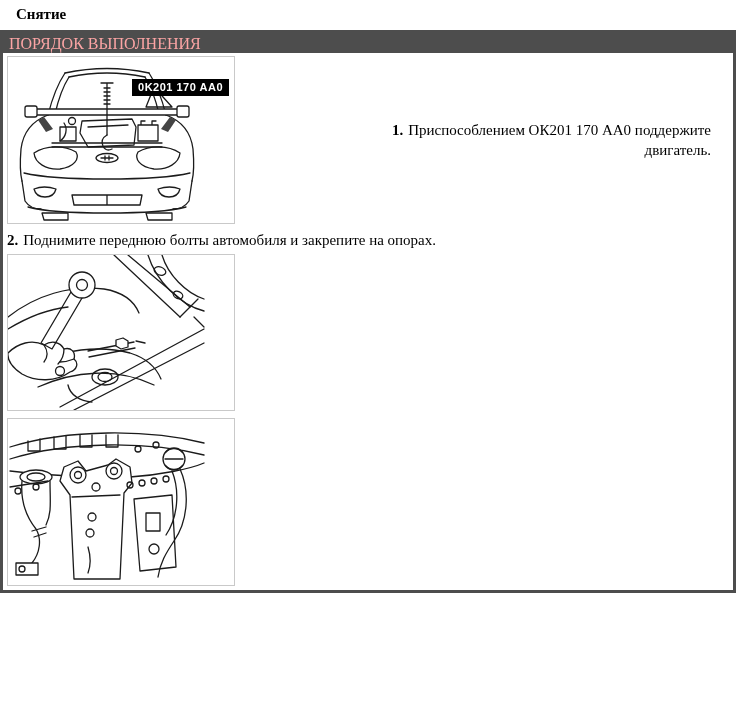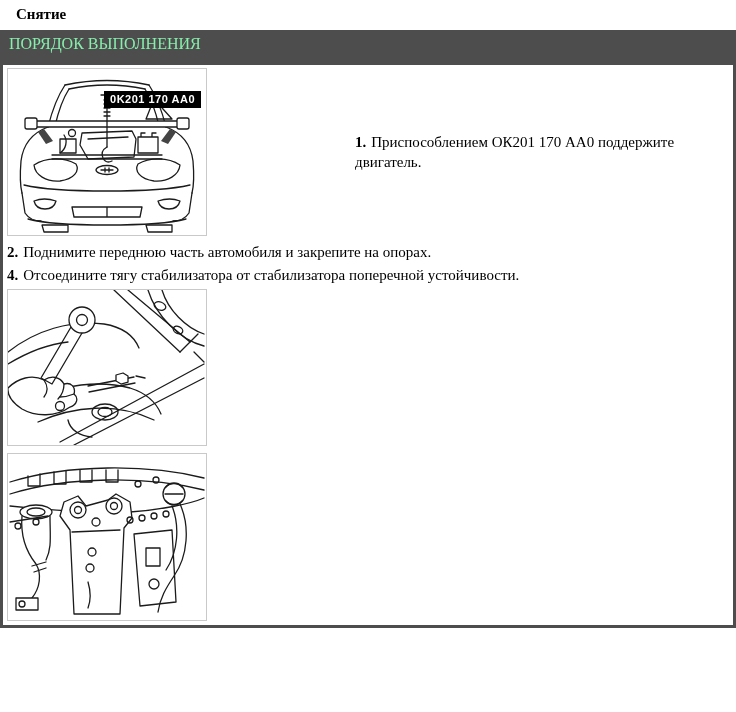--- a/index.html
+++ b/index.html
@@ -14,38 +14,38 @@
     font-family:"Liberation Serif", serif;font-size:15px;
   }
   .page-title{
     font-weight:bold;font-size:15px;line-height:19px;
     padding:5px 4px 6px 16px;
   }
   .proc{
     width:736px;border:3px solid var(--table-border);
   }
   .proc-header{
-    background:var(--header-bg);color:#86efac;
-    font-size:16px;line-height:19px;padding:1px 6px 12px 6px;
+    background:var(--header-bg);color:#fca5a5;
+    font-size:16px;line-height:19px;padding:1px 6px 0 6px;
   }
   .media-row{display:flex;padding:3px 0 4px 4px;}
   .fig-wrap{flex:0 0 348px;width:348px;}
   .fig{
-    width:200px;border:1px solid var(--figure-border);
+    width:228px;border:1px solid var(--figure-border);
     background:#fff;position:relative;
   }
   .fig svg{display:block;}
   .tool-label{
     position:absolute;top:22px;right:5px;background:#000;color:#fff;
     font-family:"Liberation Sans", sans-serif;font-weight:bold;
     font-size:11px;line-height:13px;padding:2px 6px;letter-spacing:.5px;
     white-space:nowrap;
   }
   .beside{
-    flex:1 1 auto;align-self:center;padding-right:22px;line-height:20px;
+    flex:1 1 auto;align-self:center;padding-right:22px;line-height:20px;text-align:right;
   }
   .text-row{padding:2px 6px 1px 4px;line-height:20px;}
   .num{font-weight:bold;margin-right:5px;}
   .line{fill:none;stroke:#1b1b1b;stroke-width:1.3;stroke-linecap:round;stroke-linejoin:round;}
 </style>
 </head>
 <body>
 
 <div class="page-title">Снятие</div>
 
@@ -98,24 +98,21 @@
         </svg>
         <div class="tool-label">0K201 170 AA0</div>
       </div>
     </div>
     <div class="beside">
       <span class="num">1.</span><span>Приспособлением ОК201 170 АА0 поддержите двигатель.</span>
     </div>
   </div>
 
   <div class="text-row">
-    <span class="num">2.</span><span>Поднимите переднюю часть автомобиля и закрепите на опорах.</span>
-  </div>
-  <div class="text-row">
-    <span class="num">4.</span><span>Отсоедините тягу стабилизатора от стабилизатора поперечной устойчивости.</span>
+    <span class="num">2.</span><span>Поднимите переднюю болты автомобиля и закрепите на опорах.</span>
   </div>
 
   <div class="media-row">
     <div class="fig-wrap">
       <div class="fig">
         <svg viewBox="0 0 198 155" width="198" height="155">
           <g class="line">
             <path d="M0,62 C28,40 62,30 96,34 C114,37 126,46 131,58"></path>
             <path d="M0,74 C20,62 40,54 60,52"></path>
             <path d="M106,0 L172,62"></path>

